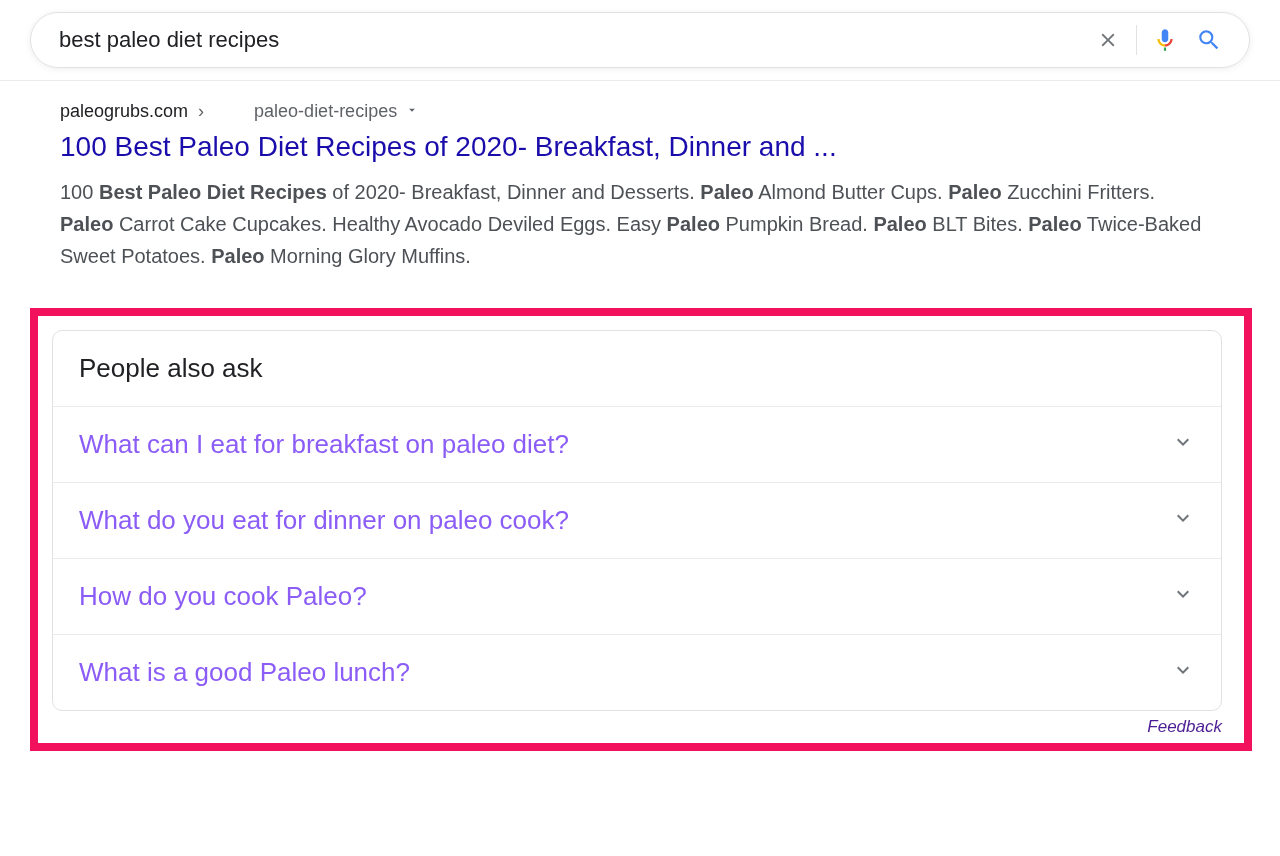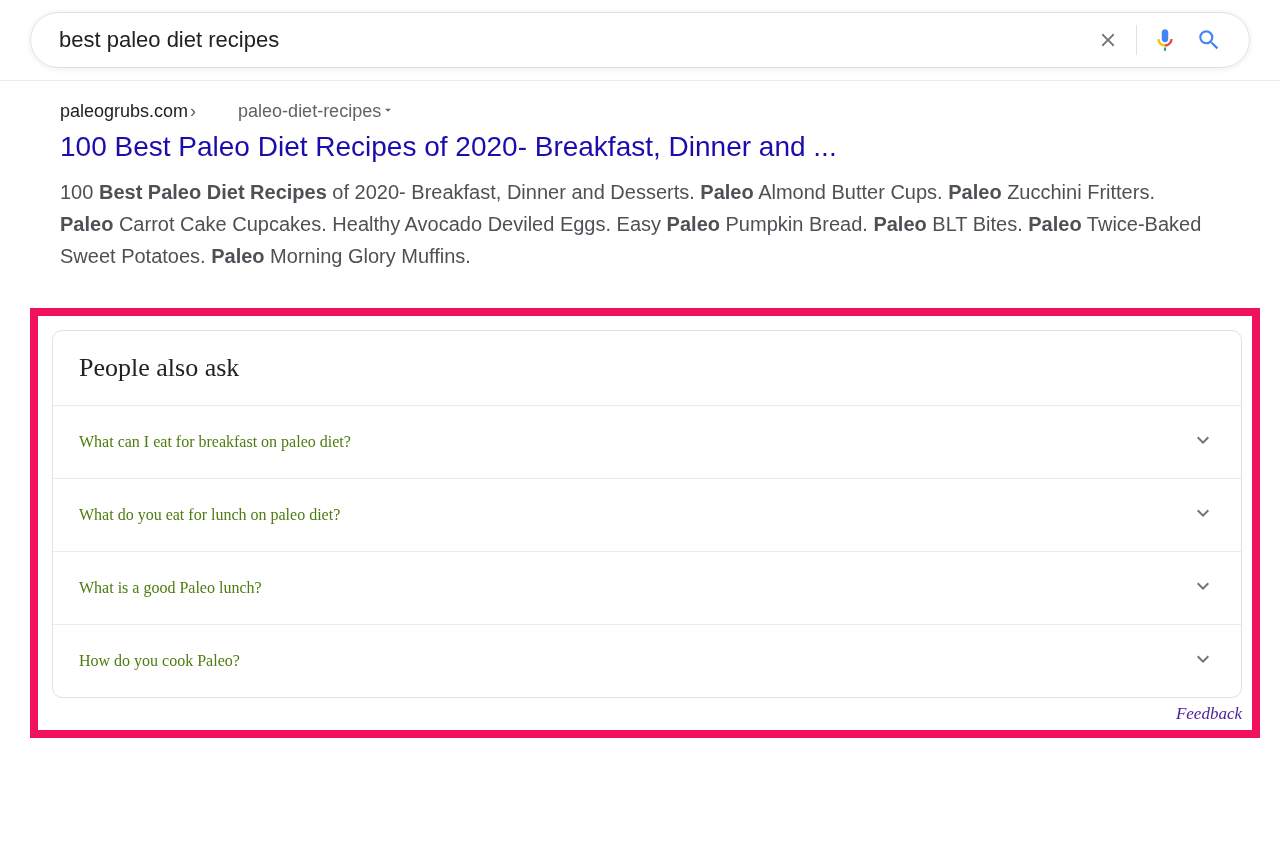--- a/index.html
+++ b/index.html
@@ -55,21 +55,21 @@
       margin: 0 6px;
     }
     .results {
       padding: 20px 30px 0 60px;
     }
     .result-url {
       color: #202124;
       font-size: 18px;
       display: flex;
       align-items: center;
-      gap: 0;
+      gap: 8px;
       margin-bottom: 6px;
     }
     .url-domain { color: #202124; }
     .url-sep { color: #5f6368; margin: 0 2px; }
     .url-path { color: #5f6368; margin-left: 40px; }
     .dropdown-caret {
       color: #5f6368;
       cursor: pointer;
     }
     .result-title {
@@ -83,24 +83,23 @@
       color: #4d5156;
       font-size: 20px;
       line-height: 1.6;
       max-width: 1150px;
     }
     .result-snippet b {
       color: #4d5156;
       font-weight: 700;
     }
     .highlight-box {
-      margin: 36px 20px 0 30px;
+      margin: 36px 28px 0 30px;
       border: 8px solid #f2115c;
-      padding: 14px 10px 6px 14px;
-      font-family: Liberation Serif, serif;
+      padding: 14px 22px 6px 14px;
     }
     .paa-box {
       border: 1px solid #dfe1e5;
       border-radius: 10px;
       overflow: hidden;
     }
     .paa-header {
       font-size: 26px;
       color: #202124;
       padding: 22px 26px;
@@ -111,22 +110,22 @@
       align-items: center;
       justify-content: space-between;
       padding: 22px 26px;
       border-bottom: 1px solid #ebebeb;
       cursor: pointer;
     }
     .paa-item:last-child {
       border-bottom: none;
     }
     .paa-q {
-      font-size: 16px;
-      color: #4d7c0f;
+      font-size: 26px;
+      color: #8b5cf6;
     }
     .paa-chevron {
       color: #70757a;
     }
     .feedback {
       text-align: right;
       font-size: 17px;
       font-style: italic;
       color: #4c1d95;
       margin-top: 6px;
@@ -183,37 +182,37 @@
     <div class="paa-header">People also ask</div>
     <div class="paa-item">
       <span class="paa-q">What can I eat for breakfast on paleo diet?</span>
       <span class="paa-chevron">
         <svg width="24" height="24" viewBox="0 0 24 24">
             <path fill="#70757a" d="M7.41 8.59 12 13.17l4.59-4.58L18 10l-6 6-6-6z"></path>
           </svg>
       </span>
     </div>
     <div class="paa-item">
-      <span class="paa-q">What do you eat for lunch on paleo diet?</span>
+      <span class="paa-q">What do you eat for dinner on paleo cook?</span>
+      <span class="paa-chevron">
+        <svg width="24" height="24" viewBox="0 0 24 24">
+            <path fill="#70757a" d="M7.41 8.59 12 13.17l4.59-4.58L18 10l-6 6-6-6z"></path>
+          </svg>
+      </span>
+    </div>
+    <div class="paa-item">
+      <span class="paa-q">How do you cook Paleo?</span>
       <span class="paa-chevron">
         <svg width="24" height="24" viewBox="0 0 24 24">
             <path fill="#70757a" d="M7.41 8.59 12 13.17l4.59-4.58L18 10l-6 6-6-6z"></path>
           </svg>
       </span>
     </div>
     <div class="paa-item">
       <span class="paa-q">What is a good Paleo lunch?</span>
-      <span class="paa-chevron">
-        <svg width="24" height="24" viewBox="0 0 24 24">
-            <path fill="#70757a" d="M7.41 8.59 12 13.17l4.59-4.58L18 10l-6 6-6-6z"></path>
-          </svg>
-      </span>
-    </div>
-    <div class="paa-item">
-      <span class="paa-q">How do you cook Paleo?</span>
       <span class="paa-chevron">
         <svg width="24" height="24" viewBox="0 0 24 24">
             <path fill="#70757a" d="M7.41 8.59 12 13.17l4.59-4.58L18 10l-6 6-6-6z"></path>
           </svg>
       </span>
     </div>
   </div>
   <div class="feedback">Feedback</div>
 </div>
 

